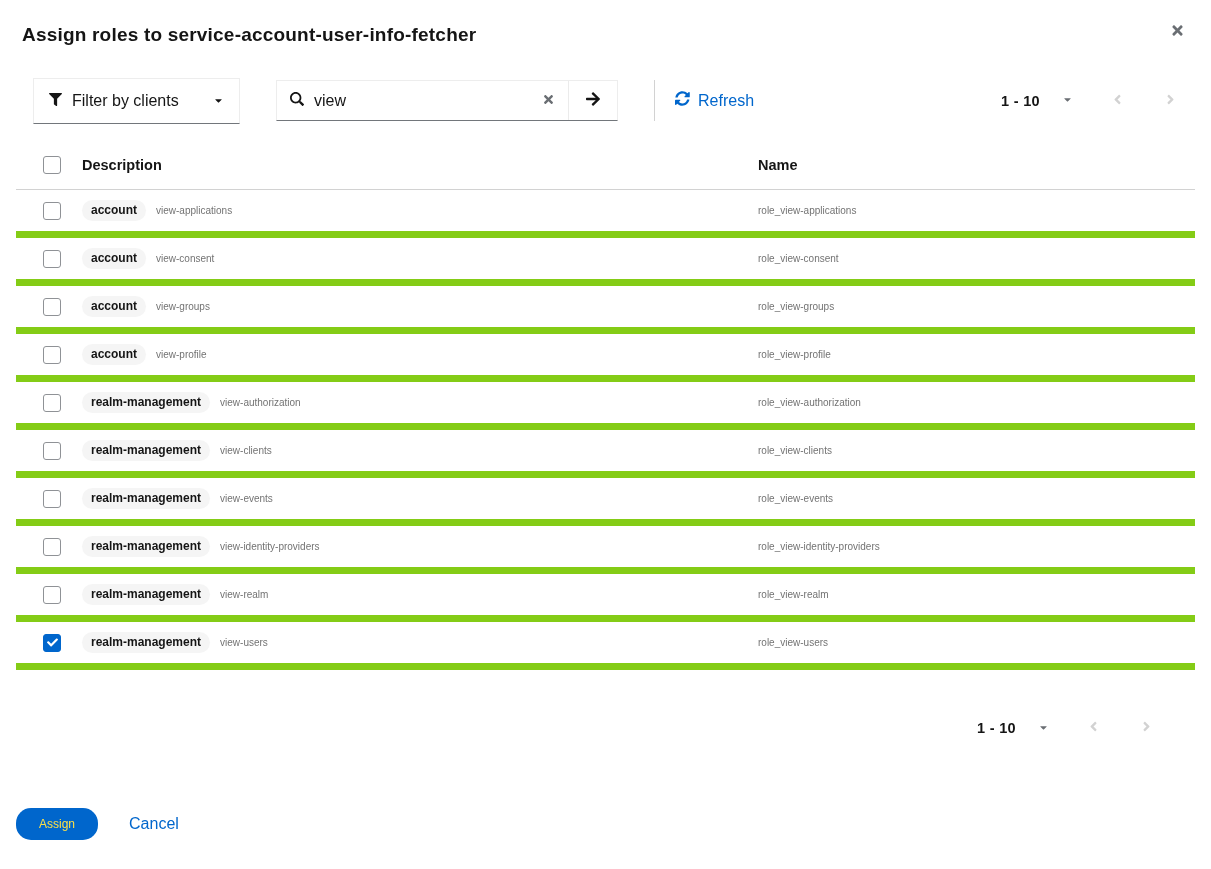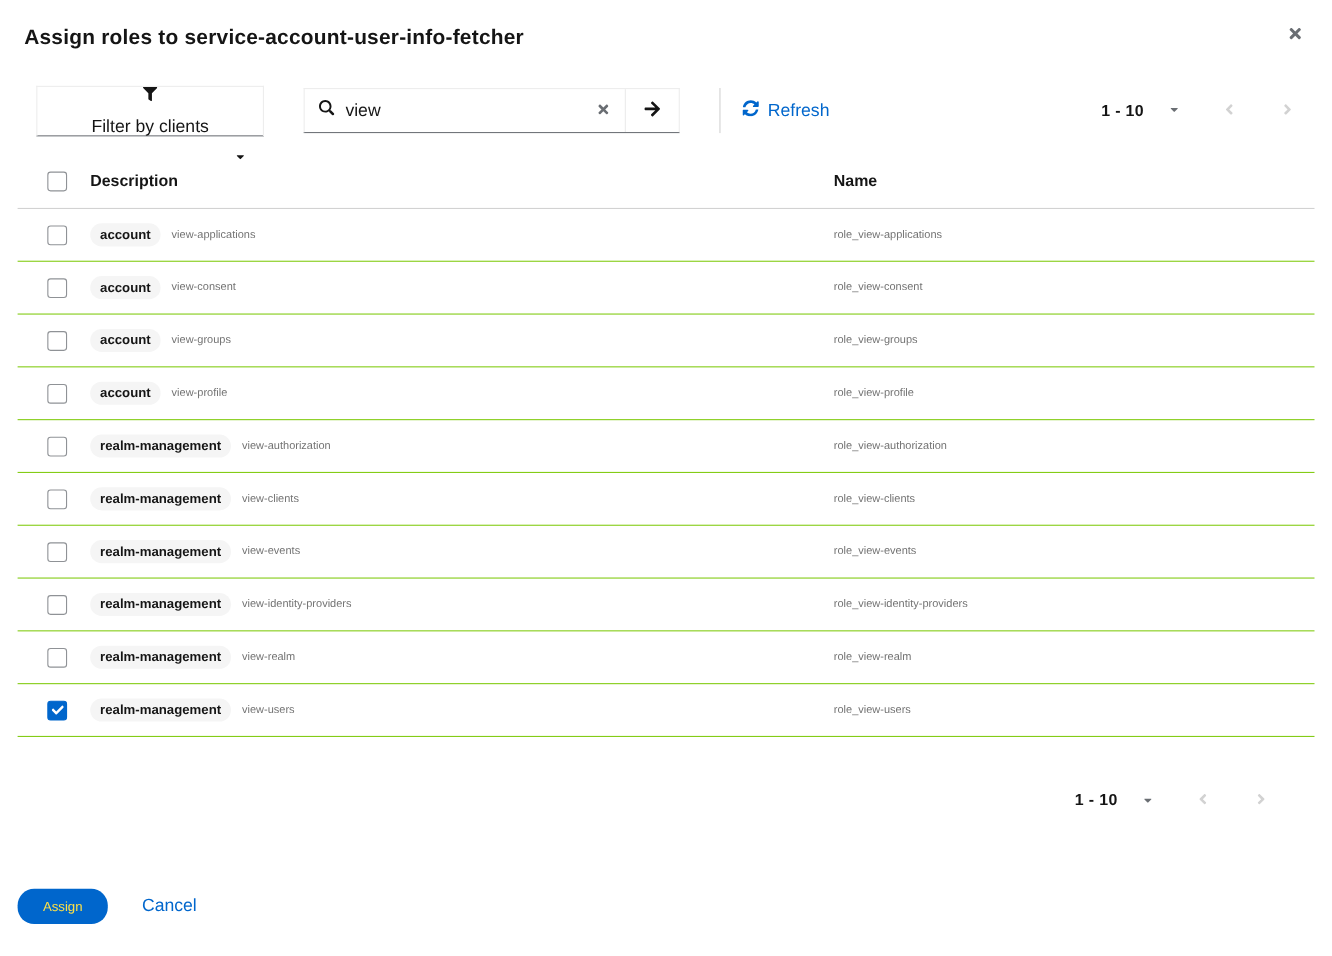--- a/index.html
+++ b/index.html
@@ -29,21 +29,20 @@
   .toolbar {
     position: absolute; left: 33px; top: 80px; right: 16px; height: 41px;
     display: flex; align-items: center;
   }
   .filter-dd {
     width: 207px; height: 46px;
     border: 1px solid #ededed; border-bottom: 1px solid #72767b;
     display: flex; align-items: center; gap: 10px;
     padding: 0 15px; cursor: pointer; background: #fff;
     font-size: 16px;
-    flex-direction: column;
   }
   .filter-dd .caret { margin-left: auto; }
   .search-box {
     margin-left: 36px; width: 342px; height: 41px;
     border: 1px solid #ededed; border-bottom: 1px solid #72767b;
     display: flex; align-items: center; background: #fff;
   }
   .search-box .mag { margin-left: 13px; flex: none; }
   .search-box input {
     border: 0; outline: 0; flex: 1; min-width: 0;
@@ -85,21 +84,21 @@
     display: flex; align-items: center;
   }
 
   
   .roles-table { position: absolute; left: 16px; top: 140px; width: 1179px; }
   .t-head, .t-row {
     display: grid; grid-template-columns: 66px 676px 1fr;
     align-items: center;
   }
   .t-head { height: 50px; border-bottom: 1px solid #d2d2d2; }
-  .t-row { height: 48px; border-bottom: 1px solid #84cc16; }
+  .t-row { height: 48px; border-bottom: 7px solid #84cc16; }
   .col-h { font-size: 14.5px; font-weight: 700; }
   .cb-cell { display: flex; align-items: center; }
   .checkbox {
     width: 18px; height: 18px; margin-left: 27px;
     border: 1px solid #8f9296; border-radius: 3px; background: #fff;
     display: flex; align-items: center; justify-content: center;
     cursor: pointer; flex: none;
   }
   .checkbox svg { display: none; }
   .checkbox.checked { background: #0066cc; border-color: #0066cc; }

